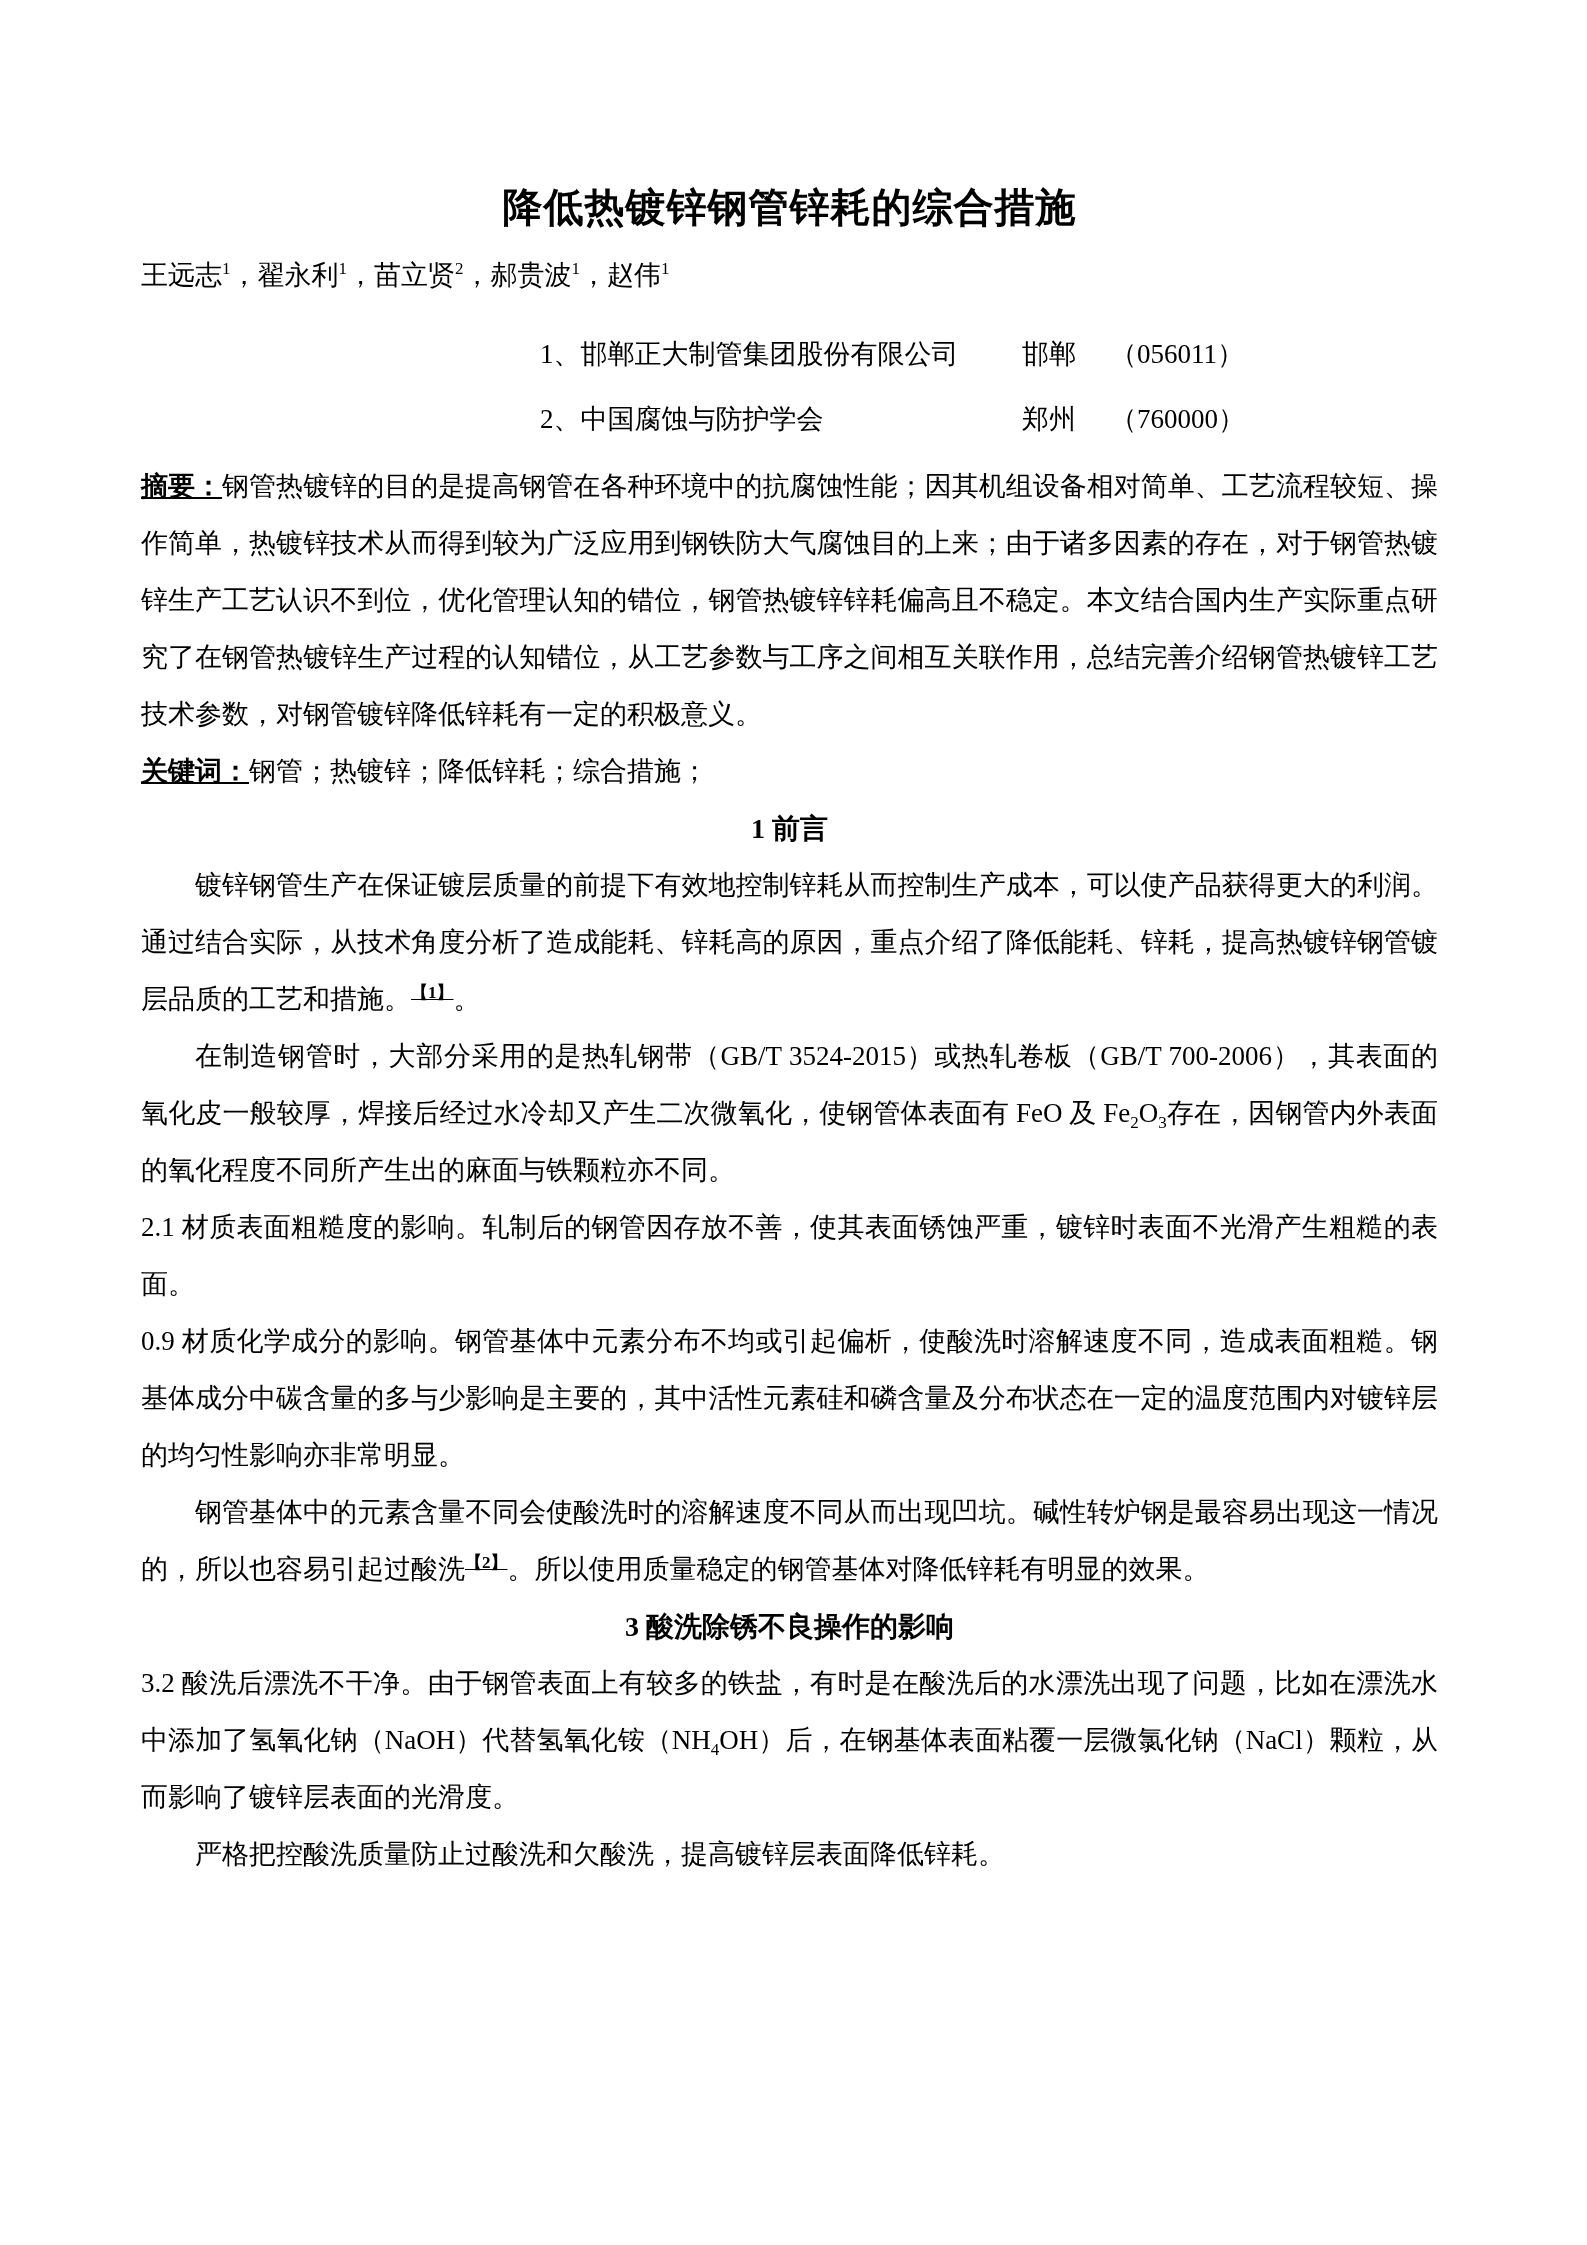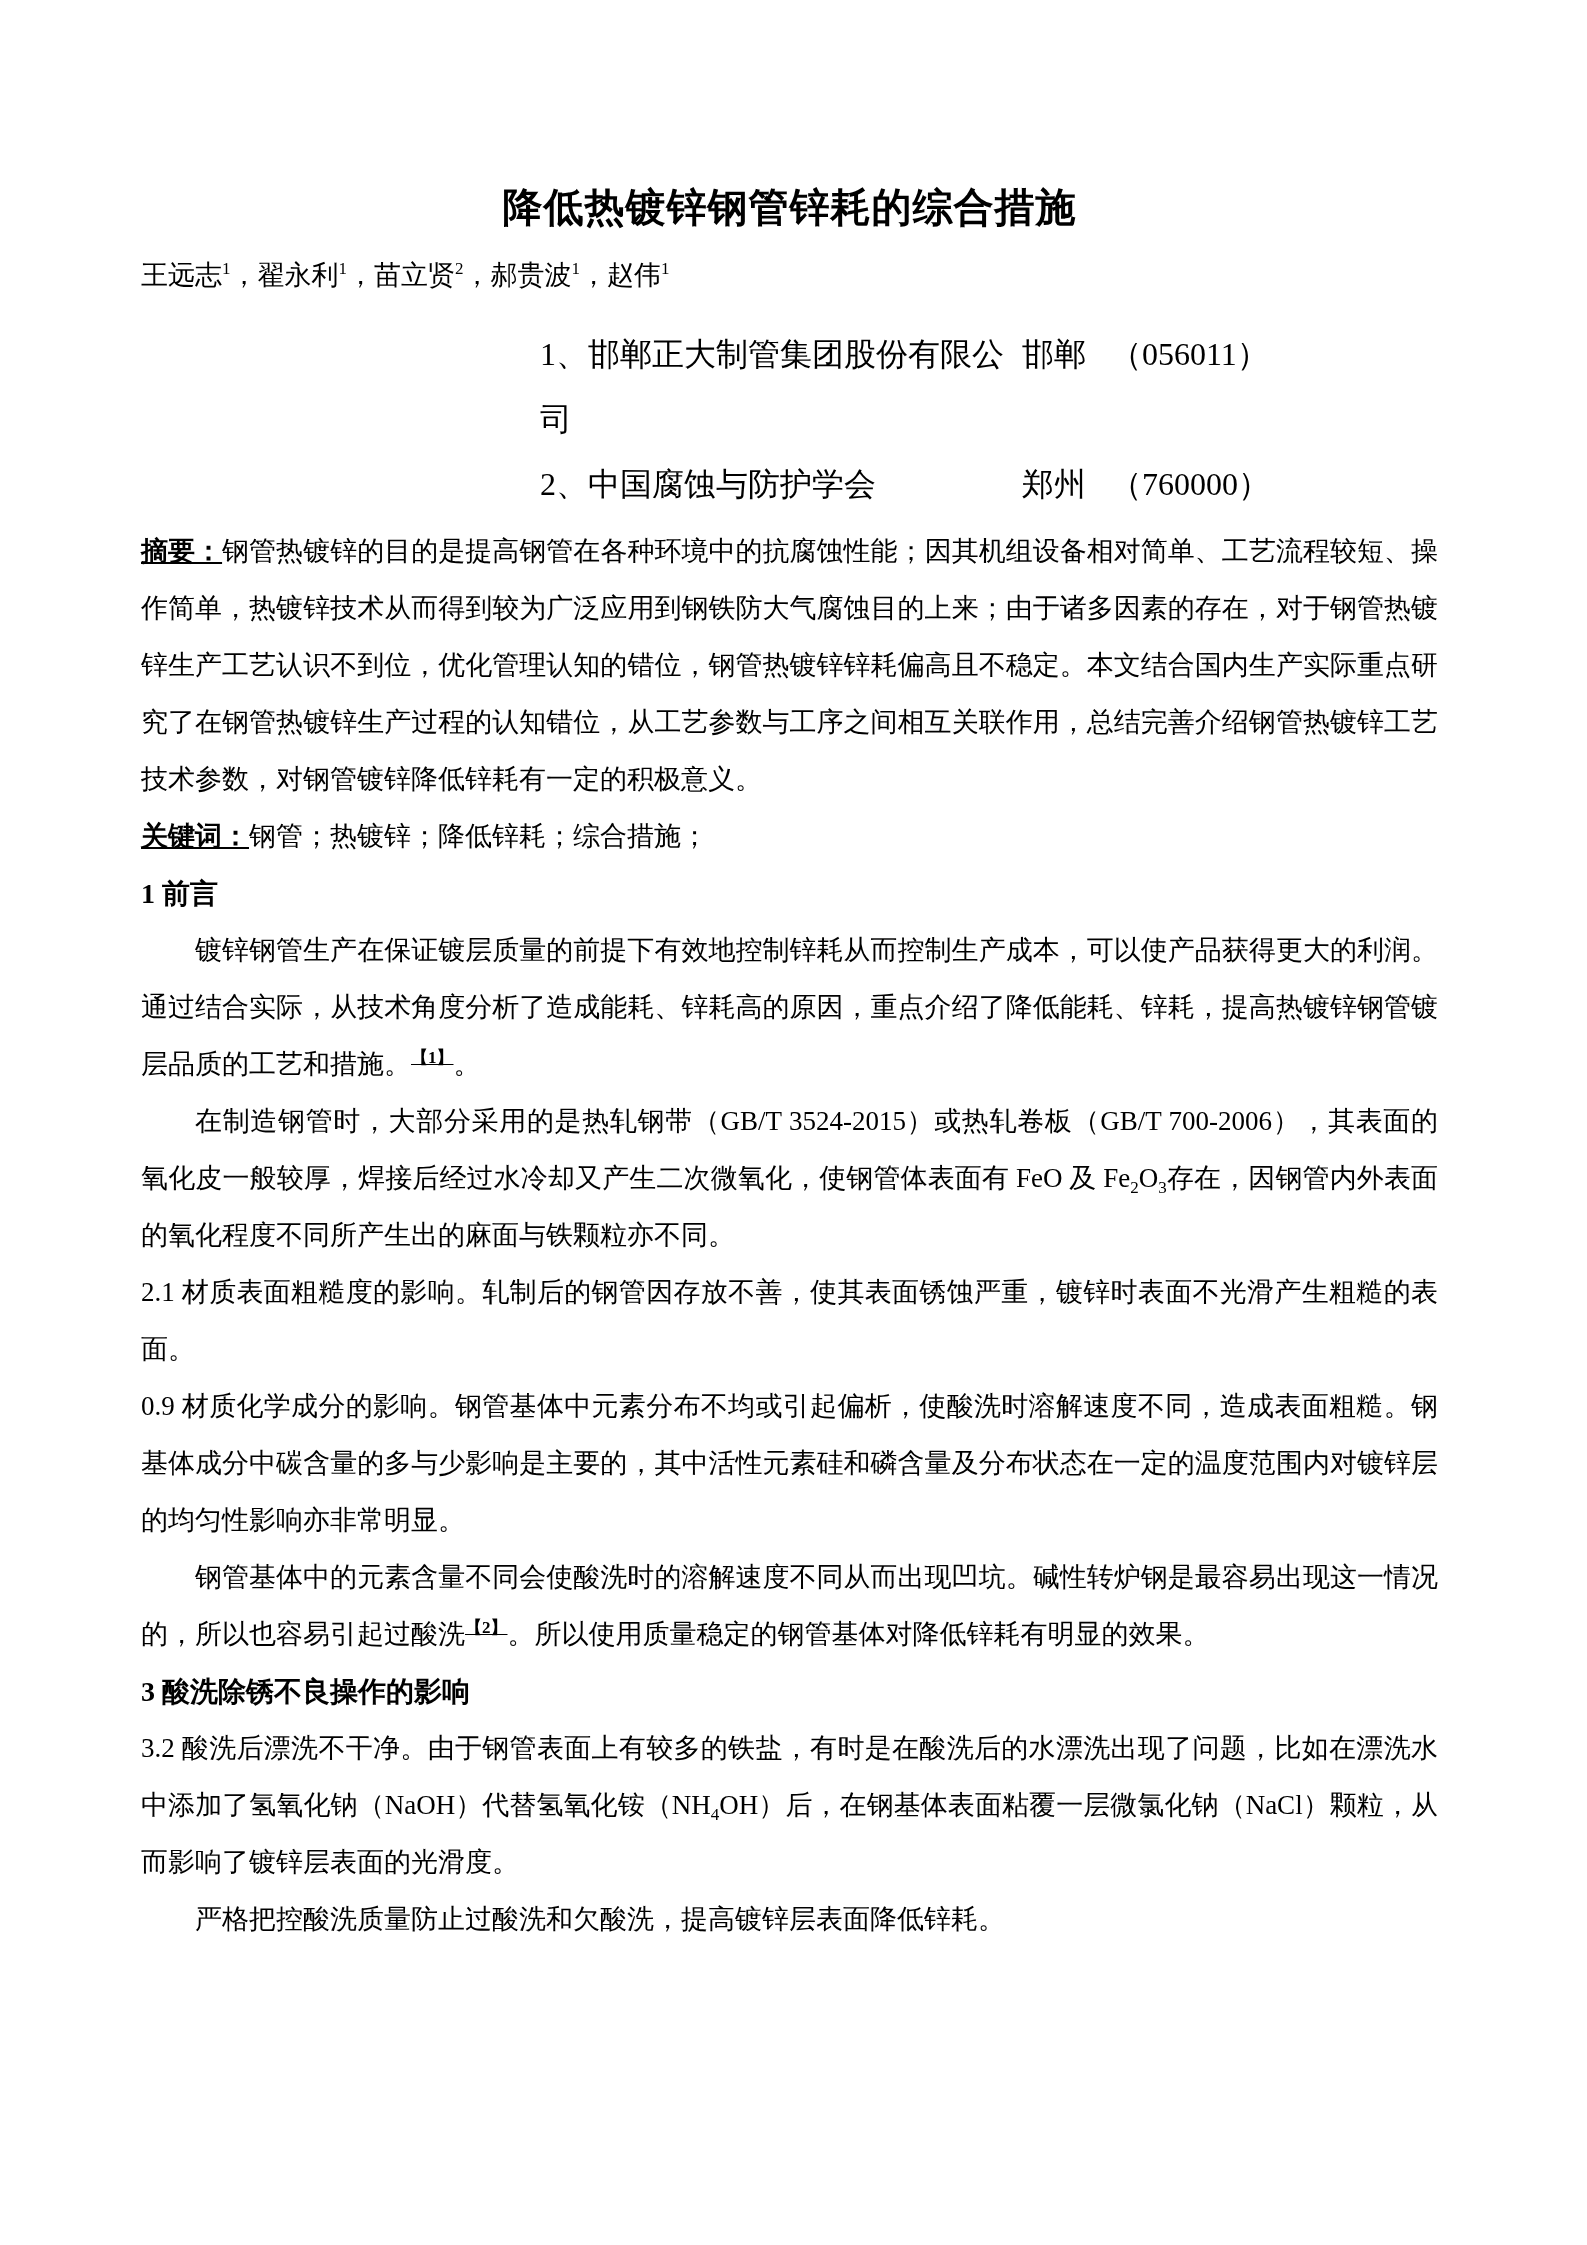--- a/index.html
+++ b/index.html
@@ -25,39 +25,39 @@
     letter-spacing: 1px;
   }
   .authors {
     margin-top: 16px;
     font-size: 27px;
     line-height: 46px;
   }
   .affiliations {
     margin-top: 24px;
     margin-left: 399px;
-    font-size: 32px;
+    font-size: 27px;
   }
   .affil-row { display: flex; line-height: 65px; }
   .affil-org { width: 482px; display: inline-block; }
   .affil-city { width: 88px; display: inline-block; }
   .affil-code { display: inline-block; }
   .body-text { margin-top: 6px; }
   p.para {
     margin: 0;
     text-align: justify;
     text-justify: inter-character;
   }
   p.para.indent { text-indent: 2em; }
   h2.sec-heading {
     margin: 0;
     font-size: 28px;
     line-height: 57px;
     font-weight: bold;
-    text-align: left;
+    text-align: center;
   }
   sup { font-size: 17px; vertical-align: super; line-height: 0; }
   sub { font-size: 17px; vertical-align: sub; line-height: 0; }
   b { font-weight: bold; text-decoration: underline; }
 </style>
 </head>
 <body>
 
 <div class="page">
 

